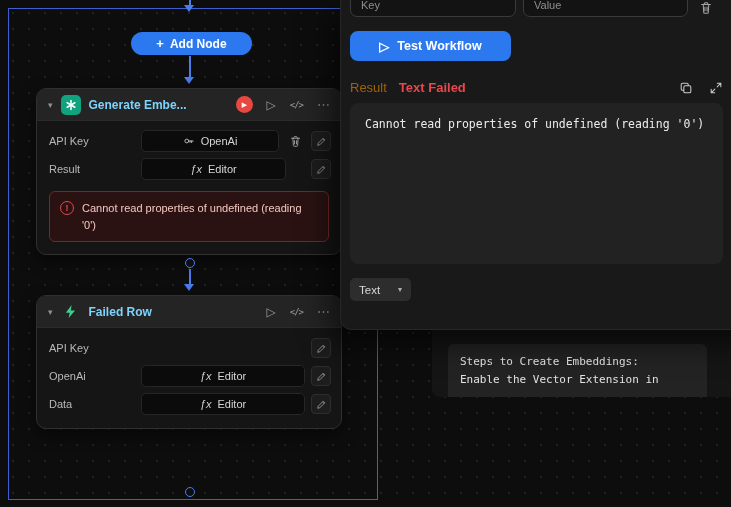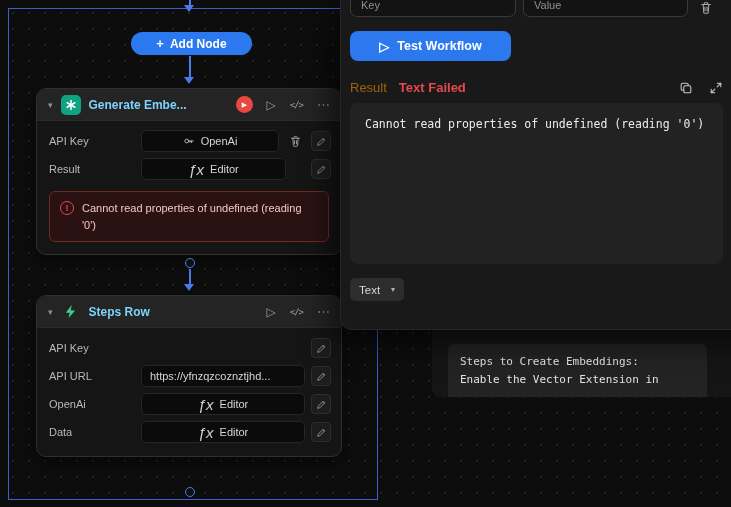--- a/index.html
+++ b/index.html
@@ -43,21 +43,21 @@
 
   .node-body { padding:6px 0 10px; }
   .frow { display:flex; align-items:center; height:28px; padding:0 10px 0 12px; gap:6px; }
   .flabel { width:86px; flex-shrink:0; color:#b9b9b9; font-size:11px; }
   .ffield { height:22px; background:#0b0b0b; border:1px solid #262626; border-radius:5px;
     display:flex; align-items:center; padding:0 8px; color:#d6d6d6; font-size:11px; gap:6px;
     overflow:hidden; white-space:nowrap; cursor:text; }
   .ffield.w1 { width:145px; }
   .ffield.w2 { width:170px; }
   .ffield.center { justify-content:center; }
-  .fxg { font-style:italic; color:#cfcfcf; font-size:15px; }
+  .fxg { font-style:italic; color:#cfcfcf; font-size:11px; }
   .iconbtn { width:20px; height:20px; display:flex; align-items:center; justify-content:center;
     color:#9b9b9b; cursor:pointer; flex-shrink:0; border-radius:4px; }
   .iconbtn.boxed { background:#1d1d1d; border:1px solid #2e2e2e; }
   .pushR { margin-left:auto; }
 
   .errorbox { margin:8px 12px 2px; background:#2a1212; border:1px solid #6f2b26; border-radius:6px;
     padding:8px 10px; display:flex; gap:8px; align-items:flex-start; }
   .erricon { width:14px; height:14px; border:1.3px solid #e5484d; border-radius:50%; color:#e5484d;
     font-size:9px; font-weight:700; display:flex; align-items:center; justify-content:center;
     flex-shrink:0; margin-top:1px; }
@@ -86,21 +86,21 @@
   .testbtn .playg { font-size:13px; line-height:1; }
   .resultrow { position:absolute; left:9px; top:80px; width:373px; display:flex; align-items:center; gap:12px; }
   .rlabel { color:#a16207; font-size:13px; font-weight:400; }
   .rstatus { color:#e5484d; font-size:13px; font-weight:600; }
   .rr-icons { margin-left:auto; display:flex; gap:16px; color:#c9c9c9; }
   .rr-icons span { cursor:pointer; }
   .outputbox { position:absolute; left:9px; top:103px; width:373px; height:161px; background:#222;
     border-radius:8px; padding:13px 15px; font-family:"DejaVu Sans Mono", monospace; font-size:11.5px;
     color:#ececec; line-height:1.55; white-space:pre-wrap; word-break:break-word; }
   .formatbtn { position:absolute; left:9px; top:278px; height:23px; padding:0 9px; background:#2d2d2d;
-    border:none; border-radius:5px; display:flex; align-items:center; gap:11px; color:#d8d8d8;
+    border:none; border-radius:5px; display:flex; align-items:center; gap:18px; color:#d8d8d8;
     font-size:11.5px; cursor:pointer; font-family:"Liberation Sans", sans-serif; }
   .formatbtn .chevsm { font-size:8px; color:#b0b0b0; }
   svg { display:block; }
 </style>
 </head>
 <body>
 
 <div class="canvas">
 
   <div class="selection-rect"></div>
@@ -181,39 +181,28 @@
   <div class="arrowhead" style="top:284px;"></div>
 
   <div class="node" style="top:295px;">
     <div class="node-header">
       <span class="chev">▾</span>
       <span class="nicon">
         <svg viewBox="0 0 16 16" width="15" height="15">
             <path d="M9.2 1L3 9.2h4.1L6 15l6.9-8.2H8.3L9.2 1z" fill="#3ecf8e"></path>
           </svg>
       </span>
-      <span class="ntitle">Steps Row</span>
+      <span class="ntitle">Failed Row</span>
       <span class="hicon playg">▷</span>
       <span class="hicon codeg">&lt;/&gt;</span>
       <span class="hicon moreg">⋯</span>
     </div>
     <div class="node-body">
       <div class="frow">
         <span class="flabel">API Key</span>
-        <span class="iconbtn boxed pushR">
-          <svg viewBox="0 0 16 16" width="11" height="11" fill="none" stroke="currentColor" stroke-width="1.3" stroke-linejoin="round">
-              <path d="M2.5 13.5l.7-3 7.2-7.2 2.3 2.3-7.2 7.2-3 .7zM9.6 4.1l2.3 2.3"></path>
-            </svg>
-        </span>
-      </div>
-      <div class="frow">
-        <span class="flabel">API URL</span>
-        <span class="ffield w2">
-            <span>https://yfnzqzcoznztjhd...</span>
-          </span>
         <span class="iconbtn boxed pushR">
           <svg viewBox="0 0 16 16" width="11" height="11" fill="none" stroke="currentColor" stroke-width="1.3" stroke-linejoin="round">
               <path d="M2.5 13.5l.7-3 7.2-7.2 2.3 2.3-7.2 7.2-3 .7zM9.6 4.1l2.3 2.3"></path>
             </svg>
         </span>
       </div>
       <div class="frow">
         <span class="flabel">OpenAi</span>
         <span class="ffield w2 center">
           <span class="fxg">ƒx</span>

